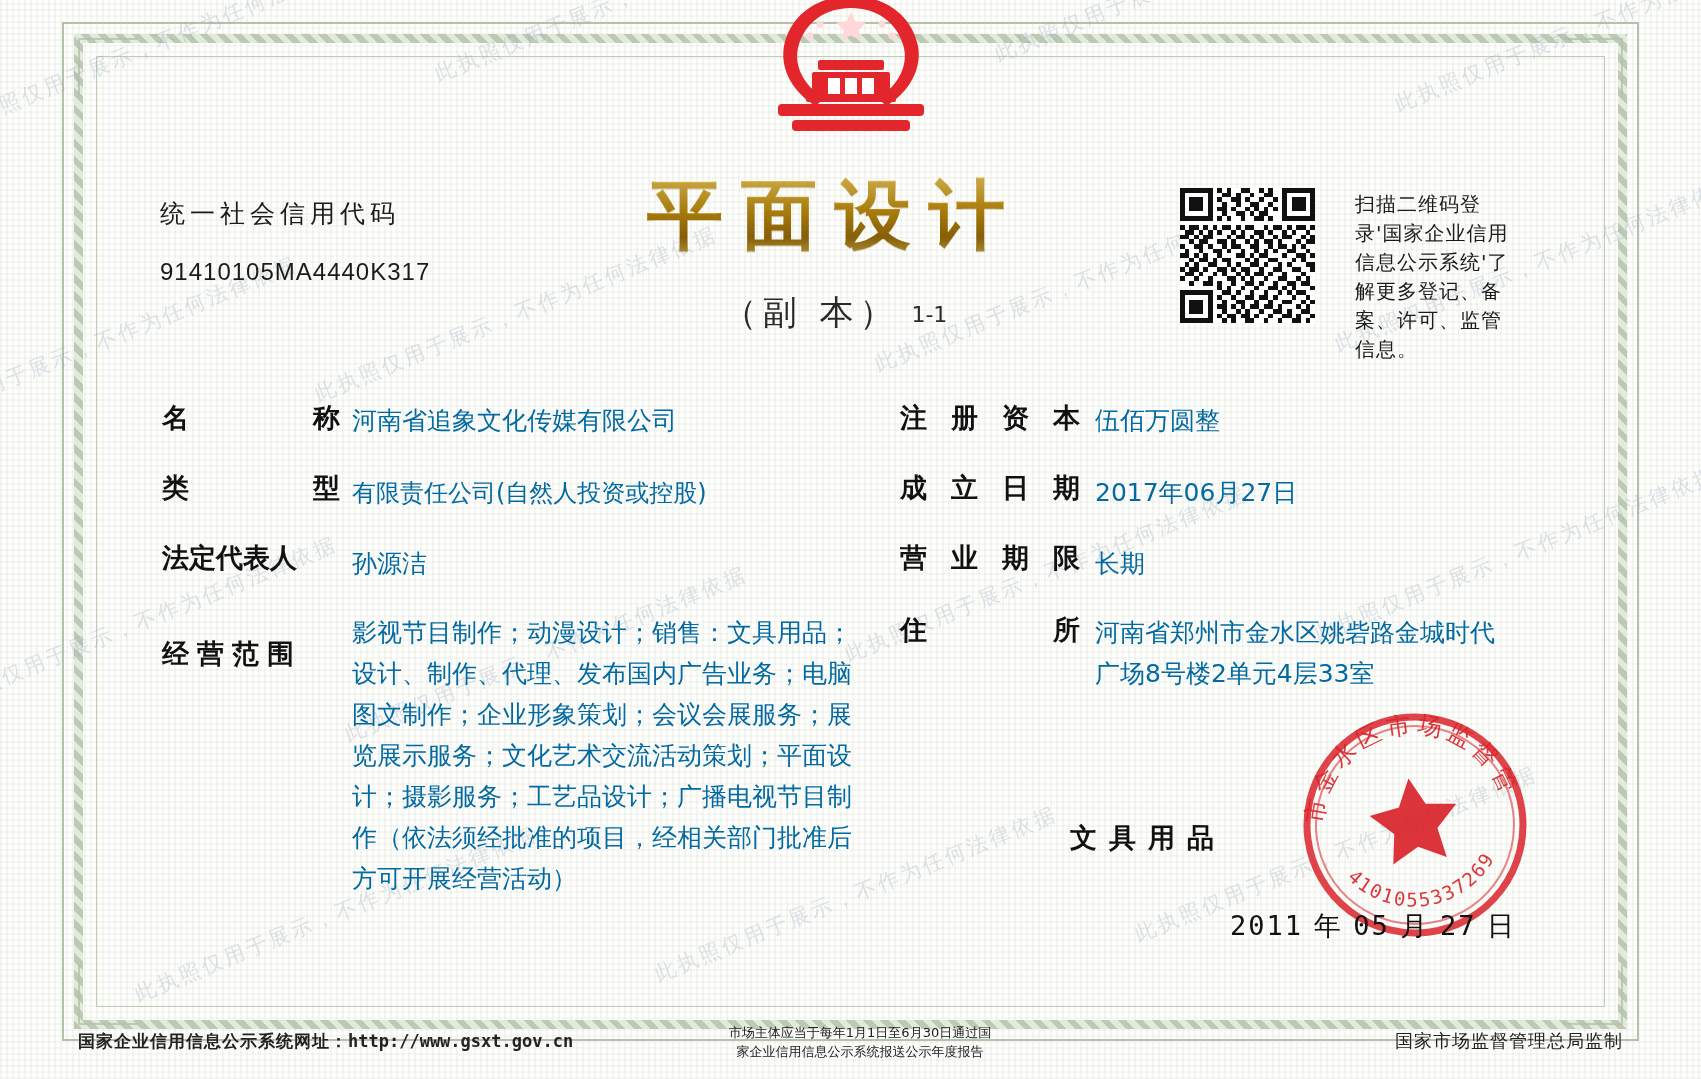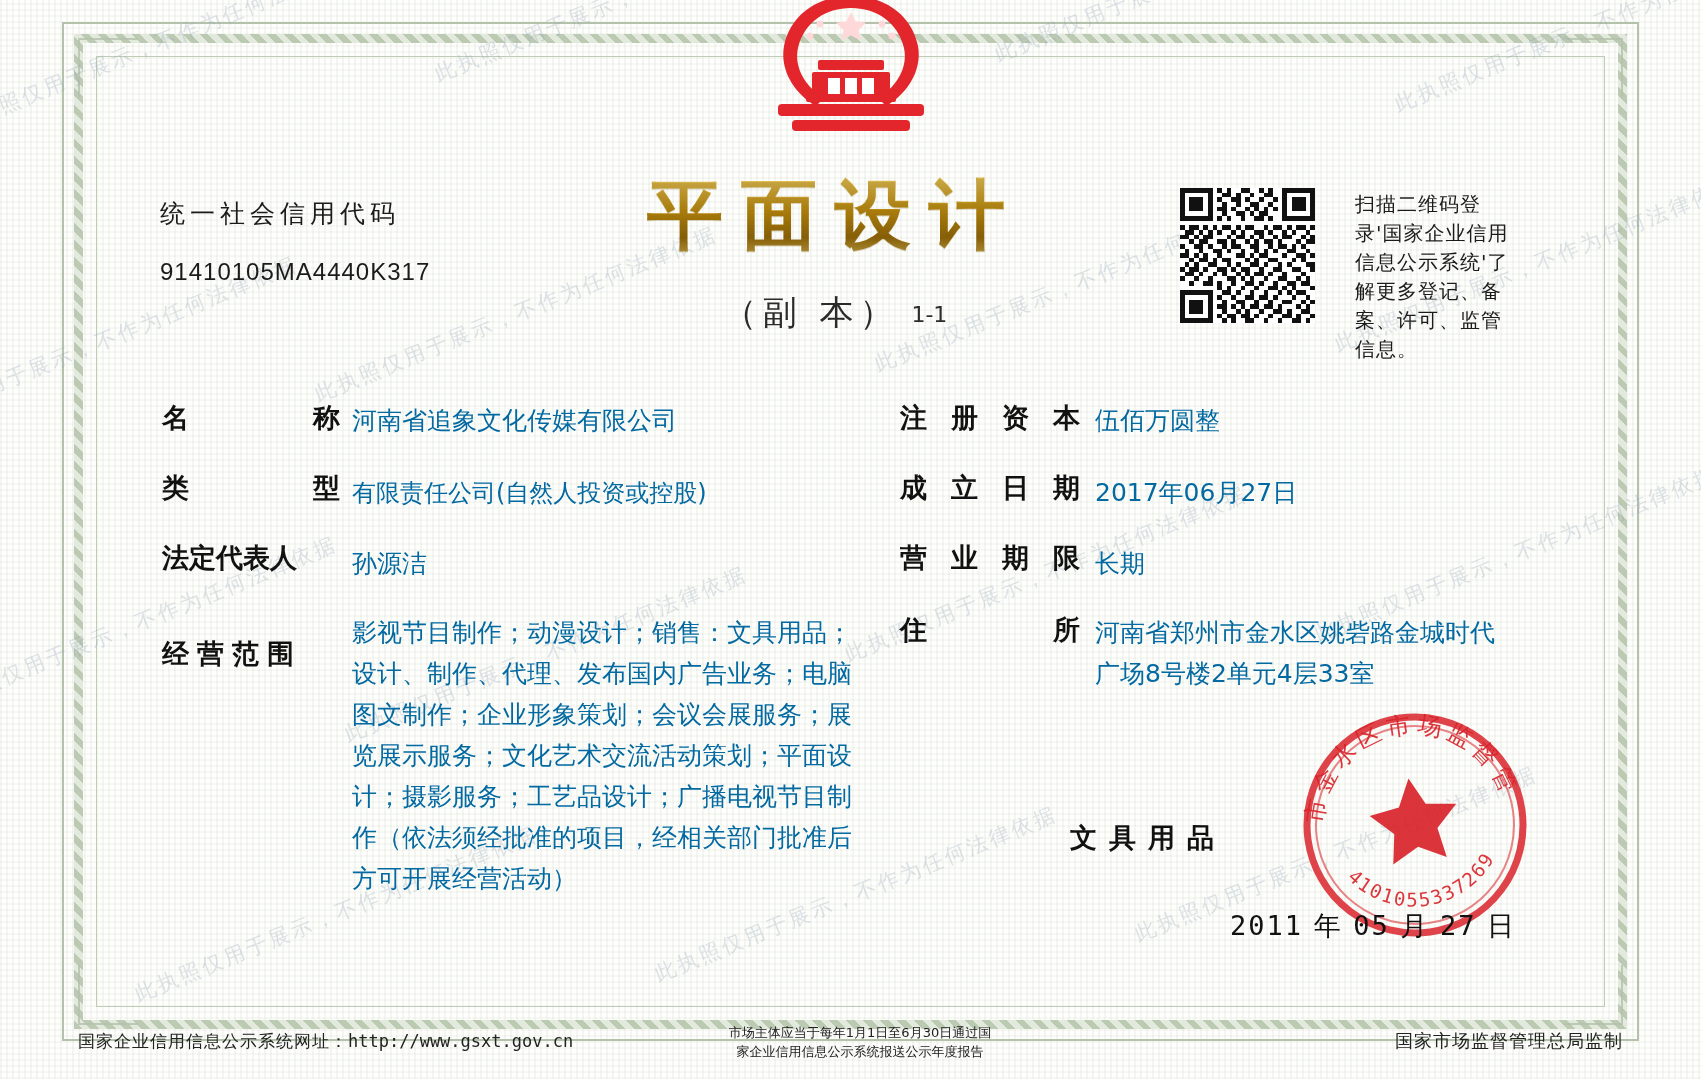--- a/index.html
+++ b/index.html
@@ -93,21 +93,21 @@
   .scope-value{left:352px;top:612px;width:500px;font-size:25px;line-height:41px;text-align:justify;}
   .addr-value{left:1095px;top:612px;width:420px;font-size:25px;line-height:41px;}
 
   
   .reg-label{position:absolute;left:1070px;top:820px;font-size:27px;font-weight:bold;letter-spacing:12px;color:#111;}
   .stamp{position:absolute;left:1290px;top:700px;width:250px;height:250px;}
   .date-line{position:absolute;left:1230px;top:908px;font-size:27px;color:#111;letter-spacing:2px;}
   .date-line em{font-style:normal;font-family:"DejaVu Sans Mono","Liberation Mono",monospace;}
 
   
-  .foot-left{position:absolute;left:78px;bottom:26px;font-size:17px;color:#222;letter-spacing:1px;}
+  .foot-left{position:absolute;left:78px;bottom:26px;font-size:17px;color:#222;letter-spacing:1px;font-weight:bold;}
   .foot-left .url{font-family:"DejaVu Sans Mono","Liberation Mono",monospace;letter-spacing:0;}
   .foot-center{position:absolute;left:700px;bottom:18px;width:320px;text-align:center;font-size:13px;line-height:19px;color:#222;}
   .foot-right{position:absolute;right:78px;bottom:26px;font-size:18px;color:#222;letter-spacing:1px;}
 </style>
 </head>
 <body>
 
 <div class="sheet"></div>
 <div class="border-outer"></div>
 <div class="border-mid"></div>

